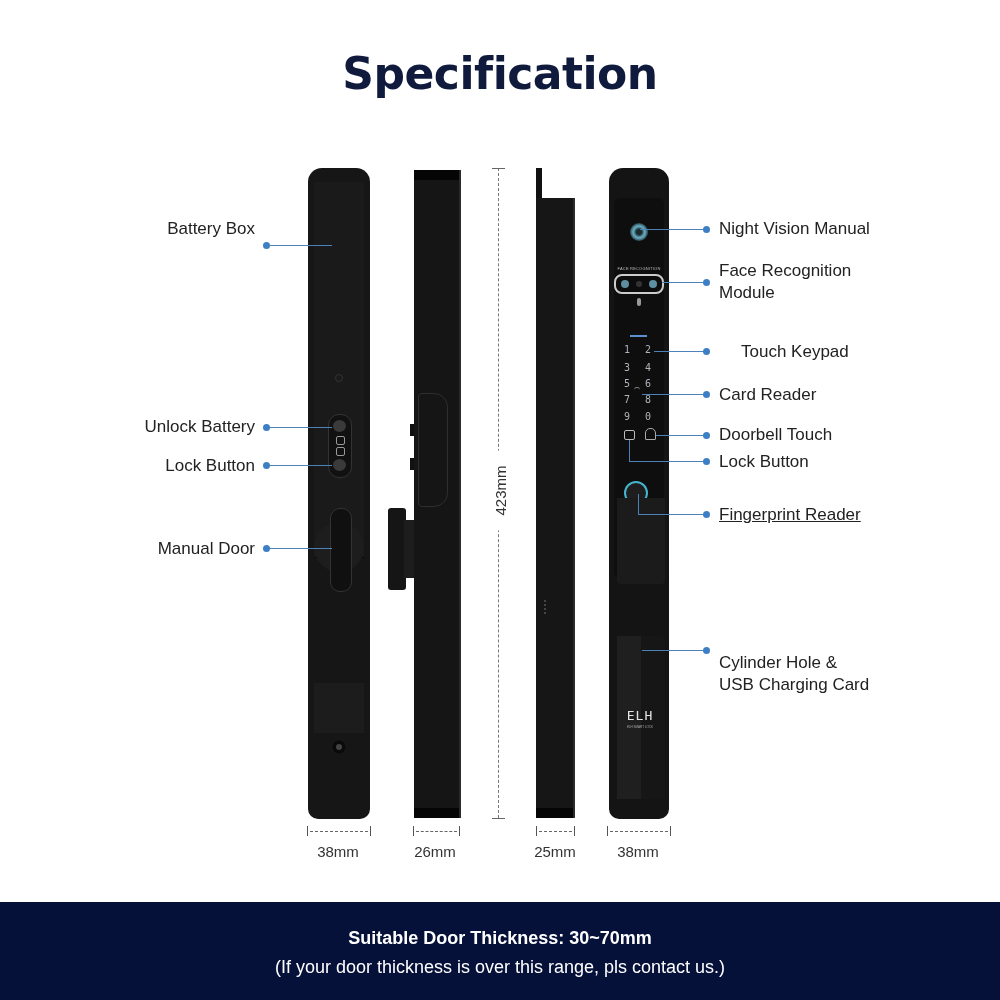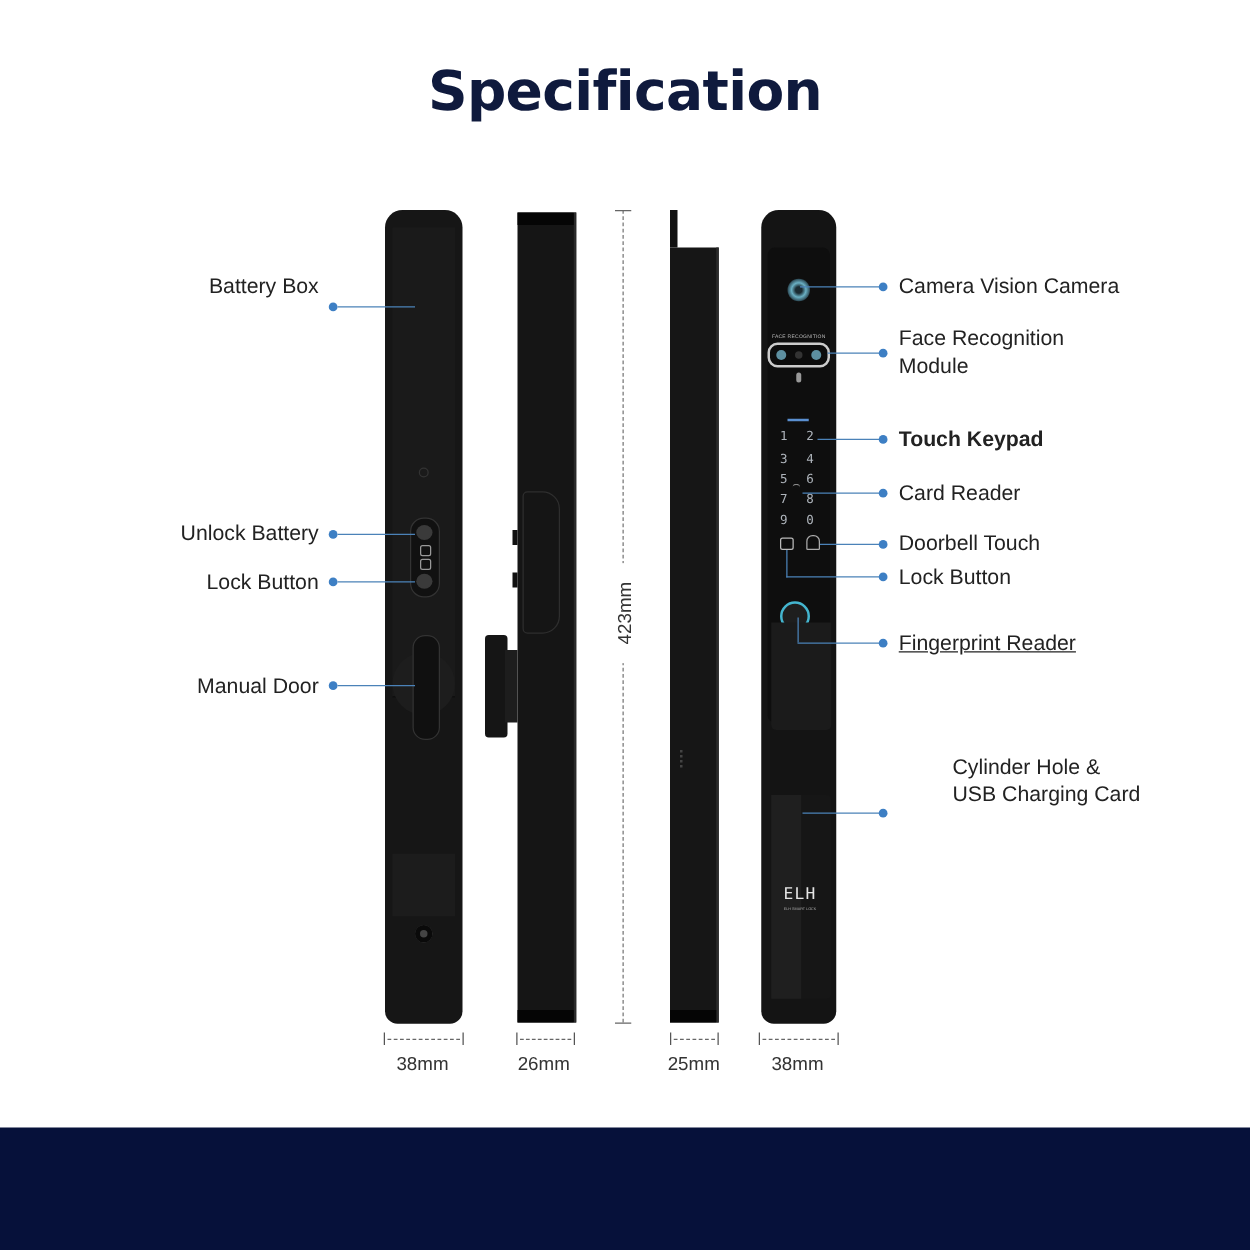--- a/index.html
+++ b/index.html
@@ -108,32 +108,32 @@
 <div class="label right-align" style="right:745px; top:455px;">Lock Button</div>
 <div class="dot" style="left:263px; top:462px;"></div>
 <div class="line" style="left:270px; top:465px; width:62px;"></div>
 
 <div class="label right-align" style="right:745px; top:538px;">Manual Door</div>
 <div class="dot" style="left:263px; top:545px;"></div>
 <div class="line" style="left:270px; top:548px; width:62px;"></div>
 
 <div class="line" style="left:640px; top:229px; width:64px;"></div>
 <div class="dot" style="left:703px; top:226px;"></div>
-<div class="label" style="left:719px; top:218px;">Camera Vision Camera</div>
+<div class="label" style="left:719px; top:218px;">Night Vision Manual</div>
 
 <div class="line" style="left:662px; top:282px; width:42px;"></div>
 <div class="dot" style="left:703px; top:279px;"></div>
 <div class="label" style="left:719px; top:260px;">
   <div>Face Recognition</div>
   <div>Module</div>
 </div>
 
 <div class="line" style="left:654px; top:351px; width:50px;"></div>
 <div class="dot" style="left:703px; top:348px;"></div>
-<div class="label" style="left:719px; top:341px;font-weight:bold;">Touch Keypad</div>
+<div class="label" style="left:741px; top:341px;">Touch Keypad</div>
 
 <div class="line" style="left:642px; top:394px; width:62px;"></div>
 <div class="dot" style="left:703px; top:391px;"></div>
 <div class="label" style="left:719px; top:384px;">Card Reader</div>
 
 <div class="line" style="left:656px; top:435px; width:48px;"></div>
 <div class="dot" style="left:703px; top:432px;"></div>
 <div class="label" style="left:719px; top:424px;">Doorbell Touch</div>
 
 <div class="vline" style="left:629px; top:440px; height:22px;"></div>
@@ -141,31 +141,33 @@
 <div class="dot" style="left:703px; top:458px;"></div>
 <div class="label" style="left:719px; top:451px;">Lock Button</div>
 
 <div class="vline" style="left:638px; top:494px; height:20px;"></div>
 <div class="line" style="left:638px; top:514px; width:66px;"></div>
 <div class="dot" style="left:703px; top:511px;"></div>
 <div class="label" style="left:719px; top:504px;text-decoration:underline;">Fingerprint Reader</div>
 
 <div class="line" style="left:642px; top:650px; width:62px;"></div>
 <div class="dot" style="left:703px; top:647px;"></div>
-<div class="label" style="left:719px; top:603px;margin-left:43px;">
+<div class="label" style="left:719px; top:652px;">
   <div>Cylinder Hole &amp;</div>
   <div>USB Charging Card</div>
 </div>
 
 <div class="dimbar" style="left:307px; top:826px; width:62px;"></div>
 <div class="dim" style="left:298px; top:843px; width:80px;">38mm</div>
 
 <div class="dimbar" style="left:413px; top:826px; width:45px;"></div>
 <div class="dim" style="left:395px; top:843px; width:80px;">26mm</div>
 
 <div class="dimbar" style="left:536px; top:826px; width:37px;"></div>
 <div class="dim" style="left:515px; top:843px; width:80px;">25mm</div>
 
 <div class="dimbar" style="left:607px; top:826px; width:62px;"></div>
 <div class="dim" style="left:598px; top:843px; width:80px;">38mm</div>
 
 <div class="footer">
+  <div class="l1">Suitable Door Thickness: 30~70mm</div>
+  <div class="l2">(If your door thickness is over this range, pls contact us.)</div>
 </div>
 
 </body></html>

